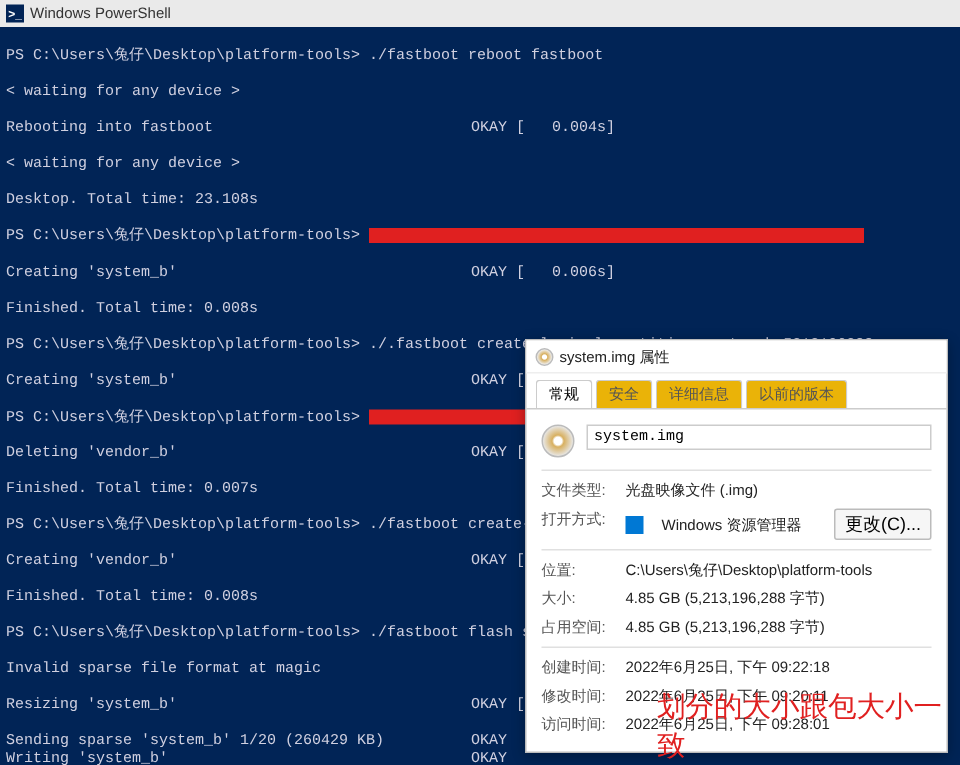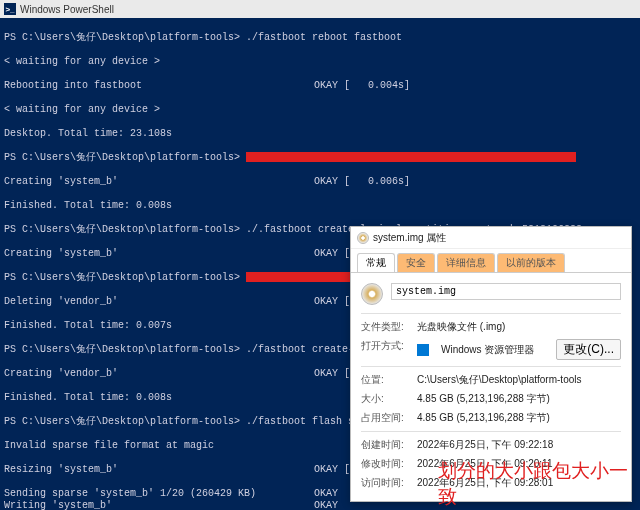--- a/index.html
+++ b/index.html
@@ -78,21 +78,21 @@
     display: flex;
     border-bottom: 1px solid #ccc;
     padding: 4px 6px 0 6px;
     gap: 2px;
   }
   .props-tabs .tab {
     padding: 2px 8px;
     border: 1px solid #ccc;
     border-bottom: none;
     border-radius: 3px 3px 0 0;
-    background: #fdba74;
+    background: #eab308;
     color: #555;
   }
   .props-tabs .tab.active { background: #fff; color: #000; }
   .props-body { padding: 6px 10px; }
   .file-row {
     display: flex; align-items: flex-start; gap: 8px;
     border-bottom: 1px solid #e0e0e0;
     padding: 4px 0 8px 0; margin-bottom: 6px; font-family: Liberation Mono, monospace;
   }
   .file-row .disc-icon-lg {

